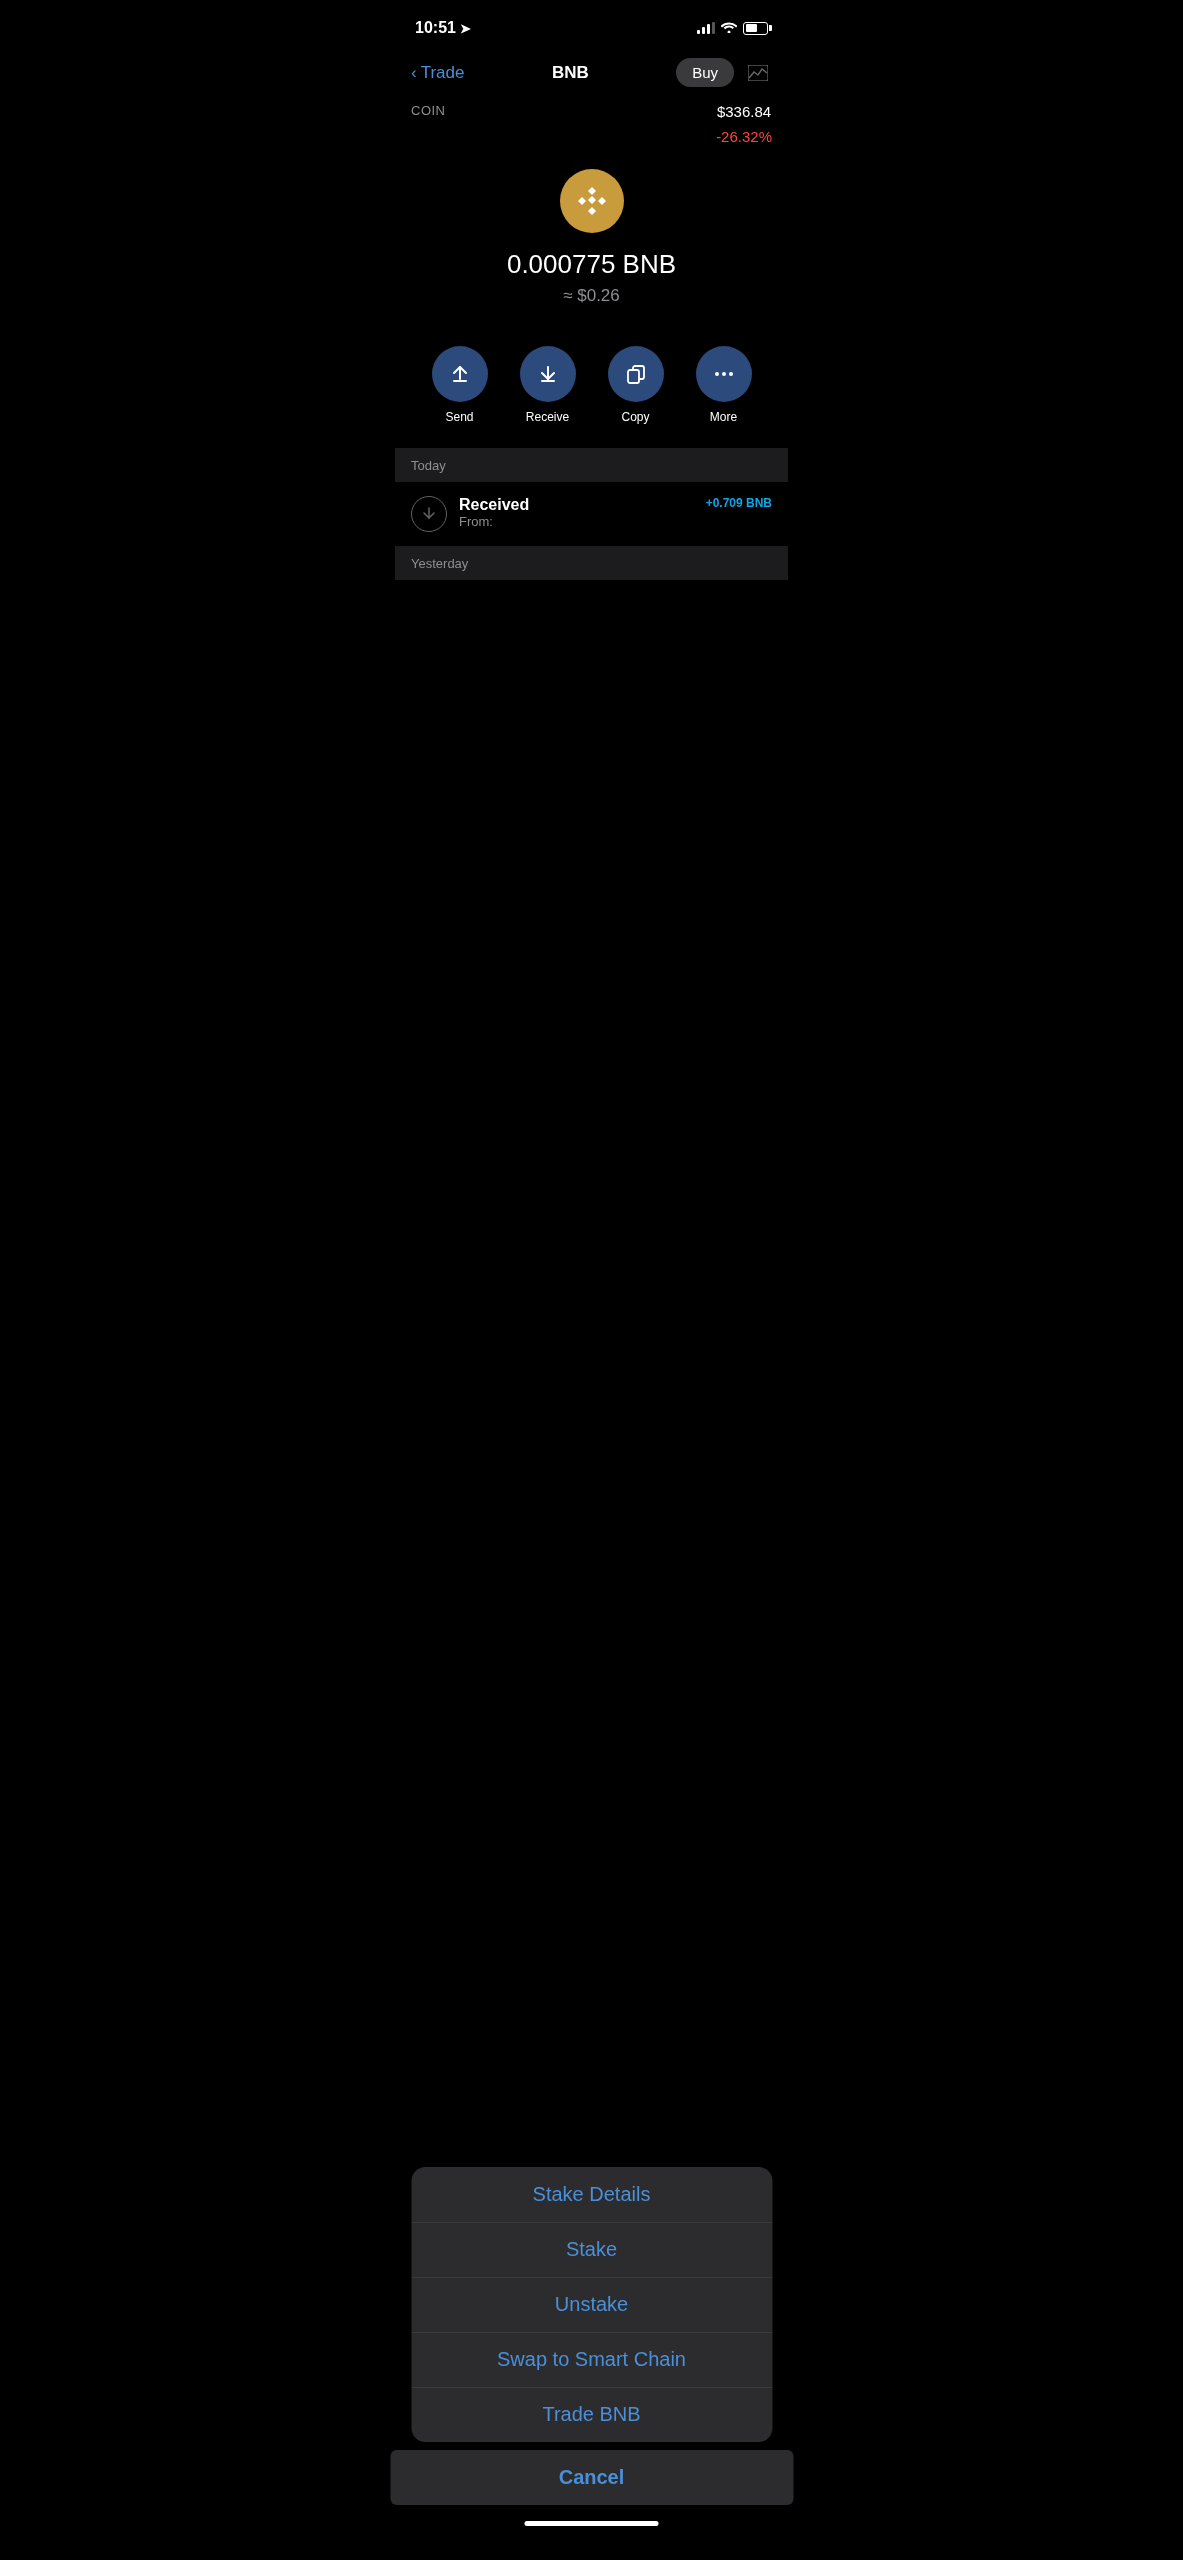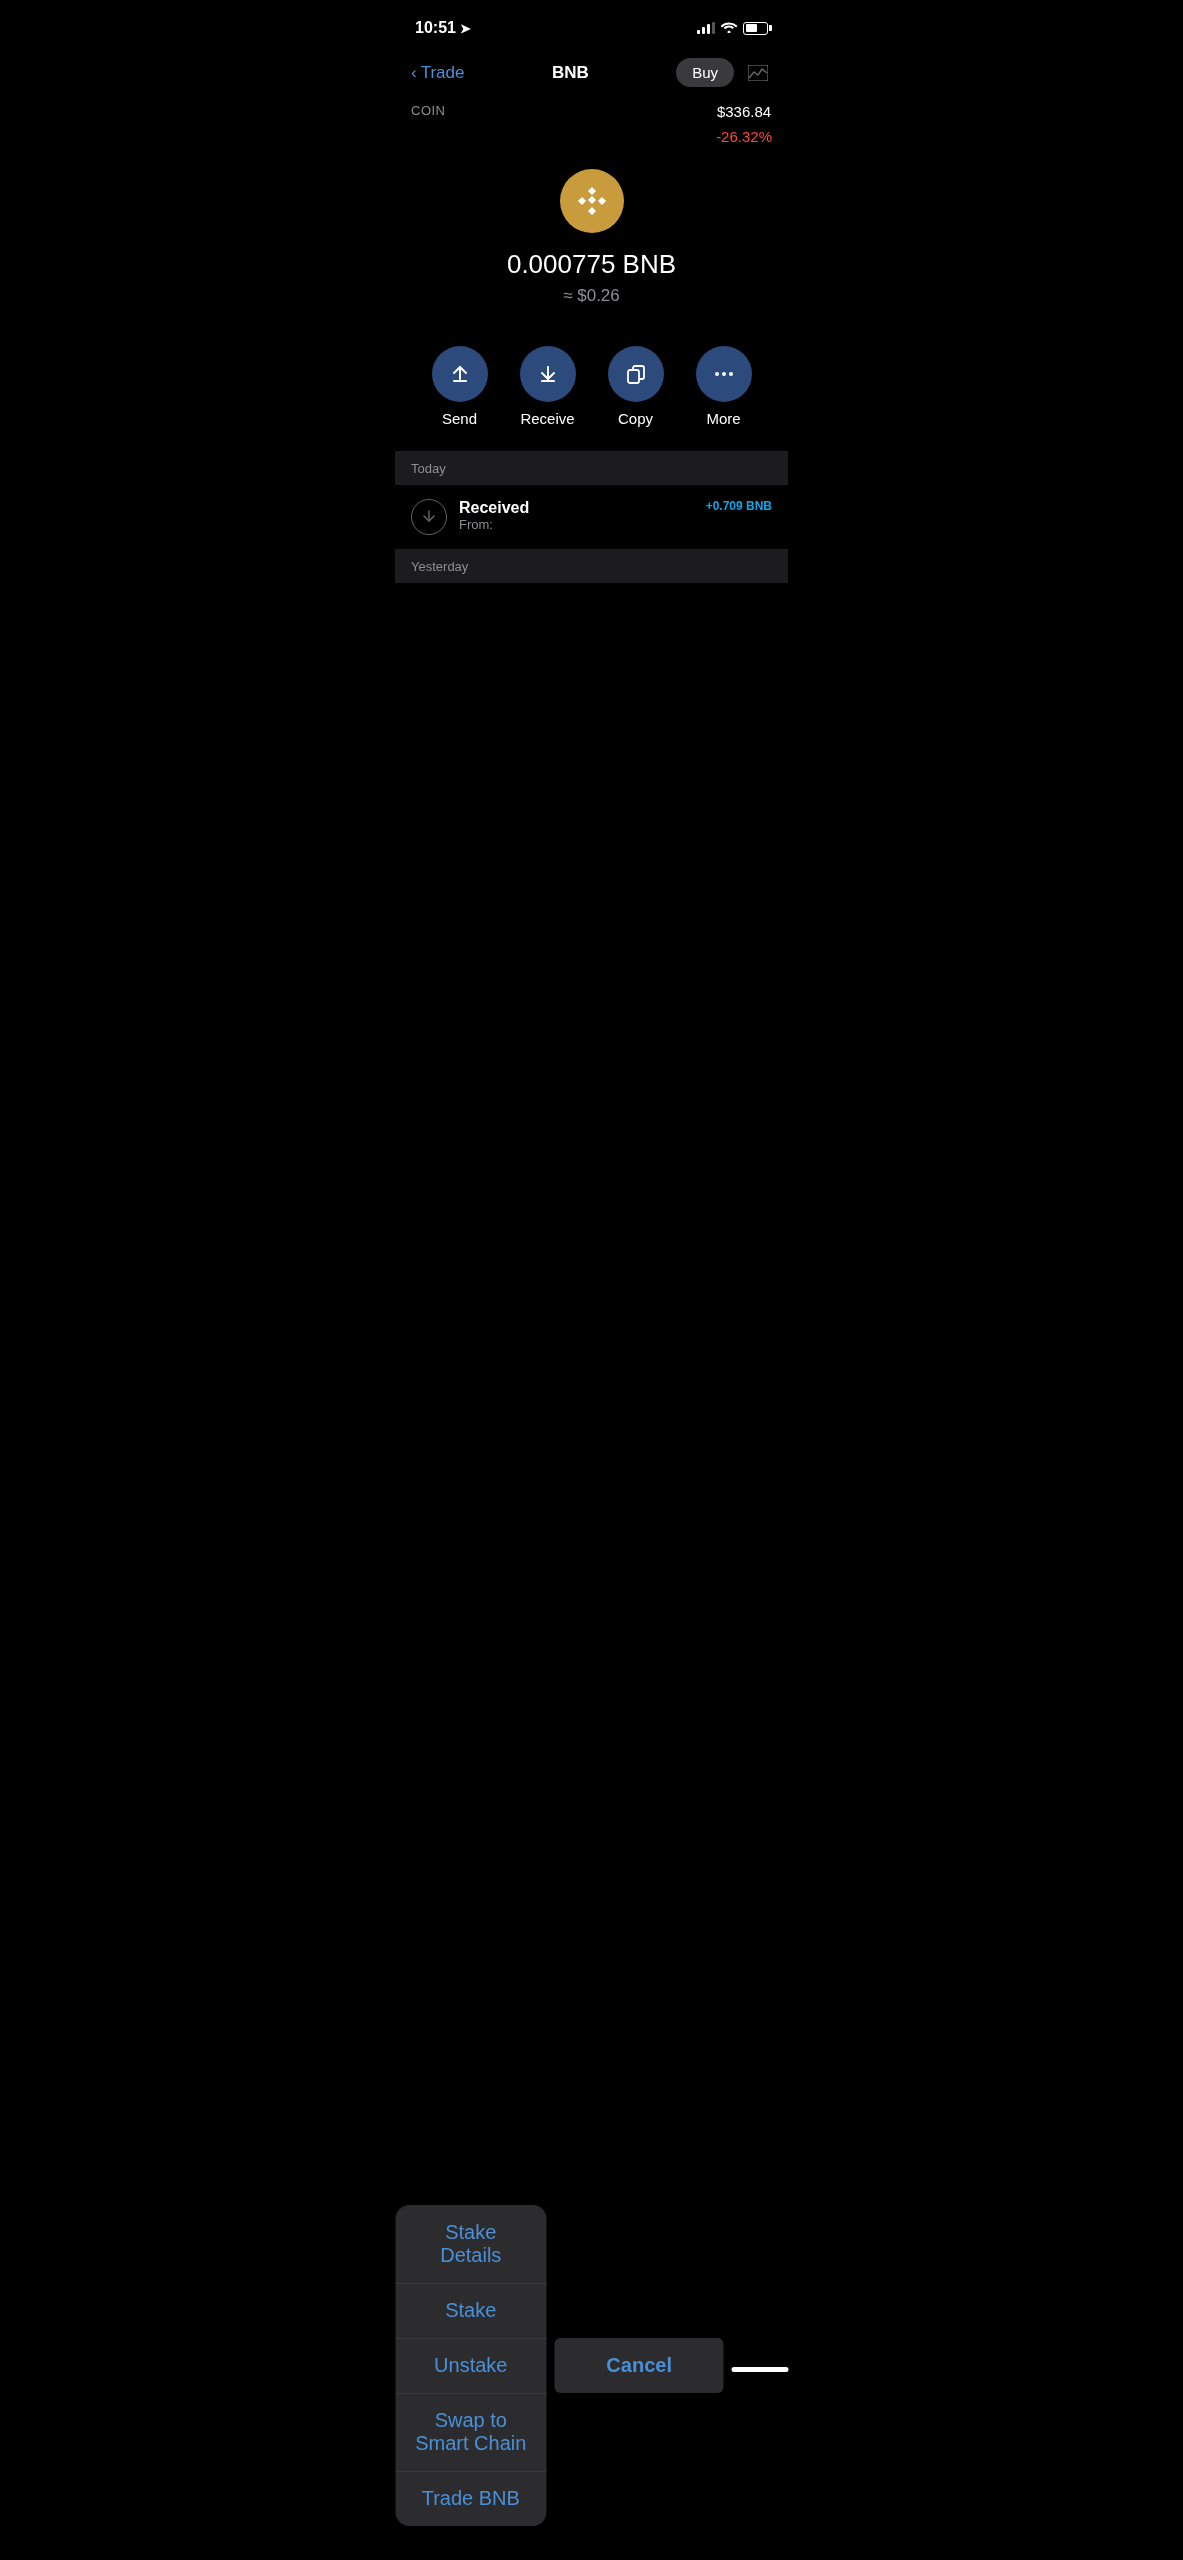--- a/index.html
+++ b/index.html
@@ -230,21 +230,21 @@
       width: 56px;
       height: 56px;
       border-radius: 50%;
       background: #2c4a7c;
       display: flex;
       align-items: center;
       justify-content: center;
     }
 
     .action-label {
-      font-size: 15px;
+      font-size: 12px;
       color: #fff;
     }
 
     
     .section-divider {
       background: #1c1c1e;
       padding: 8px 16px;
     }
 
     .section-title {
@@ -301,20 +301,21 @@
 
     
     .modal-overlay {
       position: fixed;
       bottom: 0;
       left: 50%;
       transform: translateX(-50%);
       width: 393px;
       background: rgba(0,0,0,0.5);
       display: flex;
+      flex-direction: column;
       align-items: center;
       padding-bottom: 34px;
       gap: 8px;
     }
 
     .modal-group {
       width: 361px;
       background: #2c2c2e;
       border-radius: 14px;
       overflow: hidden;

